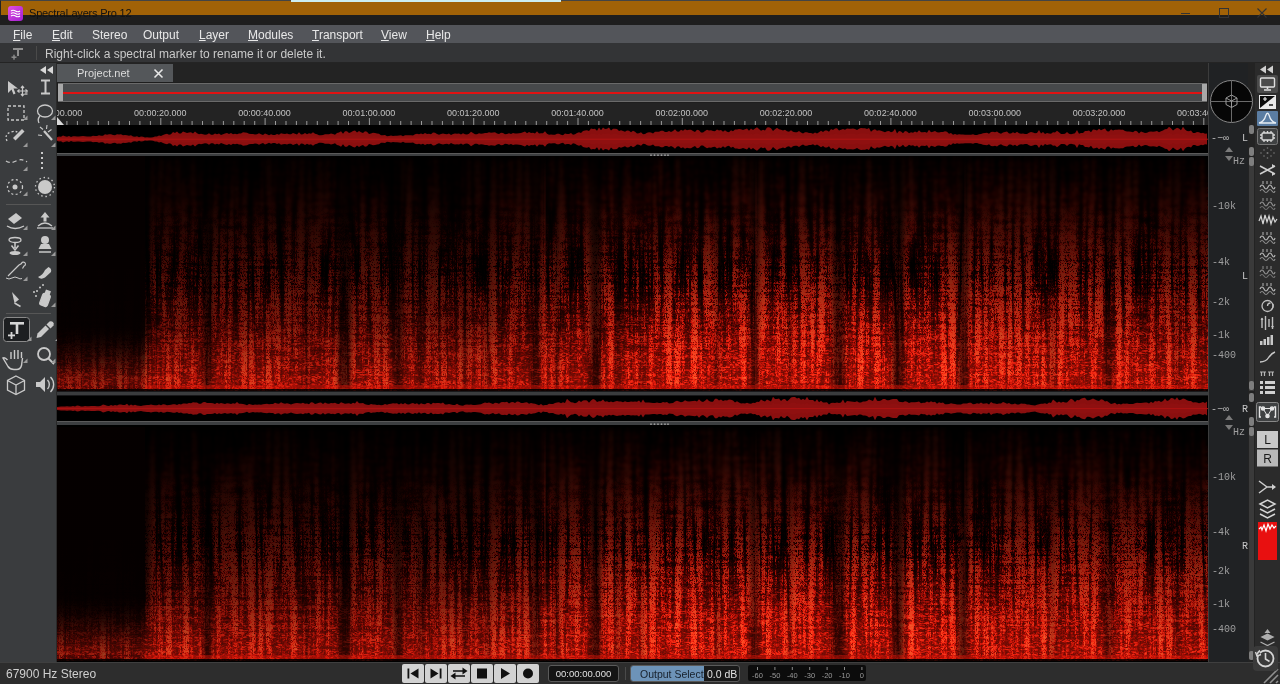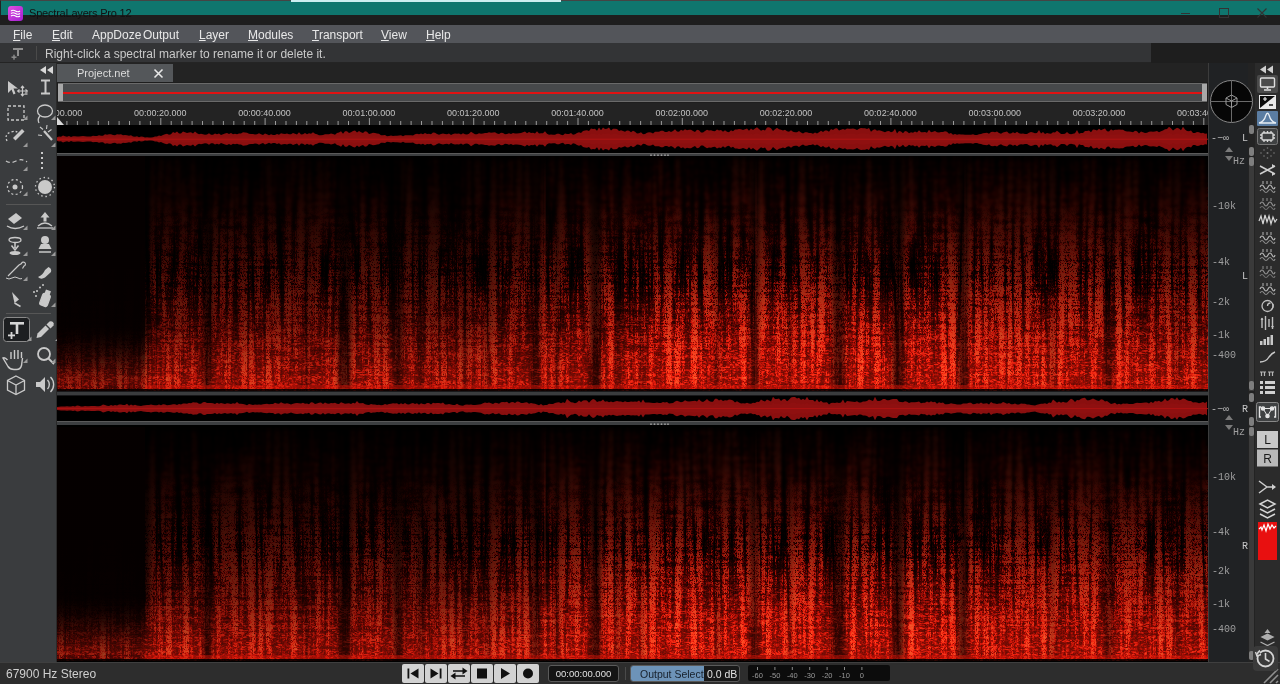--- a/index.html
+++ b/index.html
@@ -1,21 +1,21 @@
 <!DOCTYPE html>
 <html><head><meta charset="utf-8"><style>
 * { margin:0; padding:0; box-sizing:border-box; }
 html,body { width:1280px; height:684px; overflow:hidden; background:#000; font-family:"Liberation Sans",sans-serif; }
 #app { position:relative; width:1280px; height:684px; background:#1e1e1e; }
 .abs { position:absolute; }
 </style></head>
 <body>
 <div id="app">
 
-<div class="abs" style="left:0;top:0;width:1280px;height:15px;background:#0f766e;border-left:1px solid #222;border-top:1px solid #444">
+<div class="abs" style="left:0;top:0;width:1280px;height:15px;background:#a16207;border-left:1px solid #222;border-top:1px solid #444">
   <div class="abs" style="left:290px;top:-1px;width:270px;height:2px;background:#cdeef0"></div>
   <div class="abs" style="left:7px;top:5px;width:15px;height:15px;border-radius:3px;background:linear-gradient(135deg,#e14fe1,#a21ed2)">
     <svg width="15" height="15">
           <g stroke="#fff" stroke-width="1.1" fill="none">
             <path d="M3,5 q2,-1.5 4.5,0 q2.5,1.5 4.5,0"></path>
             <path d="M3,7.5 q2,-1.5 4.5,0 q2.5,1.5 4.5,0"></path>
             <path d="M3,10 q2,-1.5 4.5,0 q2.5,1.5 4.5,0"></path>
           </g>
         </svg>
   </div>
@@ -27,30 +27,30 @@
           <rect x="2.5" y="2.5" width="9" height="9" fill="none" stroke="#333"></rect>
         </svg></div>
   <div class="abs" style="left:1254px;top:5px"><svg width="14" height="14">
           <path d="M2.5,2.5 L11.5,11.5 M11.5,2.5 L2.5,11.5" stroke="#333" stroke-width="1.1"></path>
         </svg></div>
 </div>
 
 <div class="abs" style="left:0;top:25px;width:1280px;height:18px;background:#53555a;color:#e8e8e8;font-size:12px">
   <span class="abs" style="left:13px;top:3px"><u>F</u>ile</span>
   <span class="abs" style="left:52px;top:3px"><u>E</u>dit</span>
-  <span class="abs" style="left:92px;top:3px">AppDoze</span>
+  <span class="abs" style="left:92px;top:3px">Stereo</span>
   <span class="abs" style="left:143px;top:3px">Output</span>
   <span class="abs" style="left:199px;top:3px"><u>L</u>ayer</span>
   <span class="abs" style="left:248px;top:3px"><u>M</u>odules</span>
   <span class="abs" style="left:312px;top:3px"><u>T</u>ransport</span>
   <span class="abs" style="left:381px;top:3px"><u>V</u>iew</span>
   <span class="abs" style="left:426px;top:3px"><u>H</u>elp</span>
 </div>
 
-<div class="abs" style="left:0;top:43px;width:1151px;height:20px;background:#333436;border-bottom:1px solid #242424">
+<div class="abs" style="left:0;top:43px;width:1280px;height:20px;background:#333436;border-bottom:1px solid #242424">
   <svg class="abs" style="left:10px;top:3px" width="20" height="15">
         <g fill="#8f8f8f">
           <rect x="3" y="2" width="10" height="2"></rect>
           <rect x="7" y="2" width="2" height="8"></rect>
           <rect x="1.5" y="10.5" width="5" height="1.4"></rect>
           <rect x="3.3" y="8.7" width="1.4" height="5"></rect>
         </g>
       </svg>
   <div class="abs" style="left:36px;top:3px;width:1px;height:14px;background:#4a4a4a"></div>
   <div class="abs" style="left:45px;top:4px;font-size:12px;color:#c9c9c9">Right-click a spectral marker to rename it or delete it.</div>
@@ -742,21 +742,21 @@
           </svg></span><span style="display:inline-block;width:22px;height:19px;background:#d2d2d2;border-radius:2px;margin-right:1px;position:relative"><svg width="22" height="19">
             <circle cx="11" cy="9.5" r="5" fill="#111"></circle>
           </svg></span></div>
   <div class="abs" style="left:548px;top:2px;width:71px;height:17px;background:#141414;border:1px solid #5a5a5a;border-radius:3px;text-align:center;font-size:9.5px;color:#e0e0e0;line-height:16px">00:00:00.000</div>
   <div class="abs" style="left:625px;top:4px;width:1px;height:13px;background:#4a4a4a"></div>
   <div class="abs" style="left:630px;top:2px;width:110px;height:17px;background:#181818;border:1px solid #5a5a5a;border-radius:3px;overflow:hidden">
      <div class="abs" style="left:0;top:0;width:73px;height:17px;background:#6d93b8"></div>
      <div class="abs" style="left:9px;top:2px;font-size:10.5px;color:#17202b">Output Select:</div>
      <div class="abs" style="left:76px;top:2px;font-size:10.5px;color:#e0e0e0">0.0 dB</div>
   </div>
-  <div class="abs" style="left:748px;top:2px;width:142px;height:16px;background:#0c0c0c;border-radius:2px">
+  <div class="abs" style="left:748px;top:2px;width:118px;height:16px;background:#0c0c0c;border-radius:2px">
      <svg width="122" height="16">
           <rect x="9.0" y="2" width="1" height="3" fill="#8a8a8a"></rect>
           <rect x="26.4" y="2" width="1" height="3" fill="#8a8a8a"></rect>
           <rect x="43.8" y="2" width="1" height="3" fill="#8a8a8a"></rect>
           <rect x="61.2" y="2" width="1" height="3" fill="#8a8a8a"></rect>
           <rect x="78.6" y="2" width="1" height="3" fill="#8a8a8a"></rect>
           <rect x="96.0" y="2" width="1" height="3" fill="#8a8a8a"></rect>
           <rect x="113.4" y="2" width="1" height="3" fill="#8a8a8a"></rect>
           <text x="9.5" y="12.5" text-anchor="middle" font-size="7.5" fill="#9a9a9a" font-family="Liberation Sans,sans-serif">-60</text>
           <text x="26.9" y="12.5" text-anchor="middle" font-size="7.5" fill="#9a9a9a" font-family="Liberation Sans,sans-serif">-50</text>

